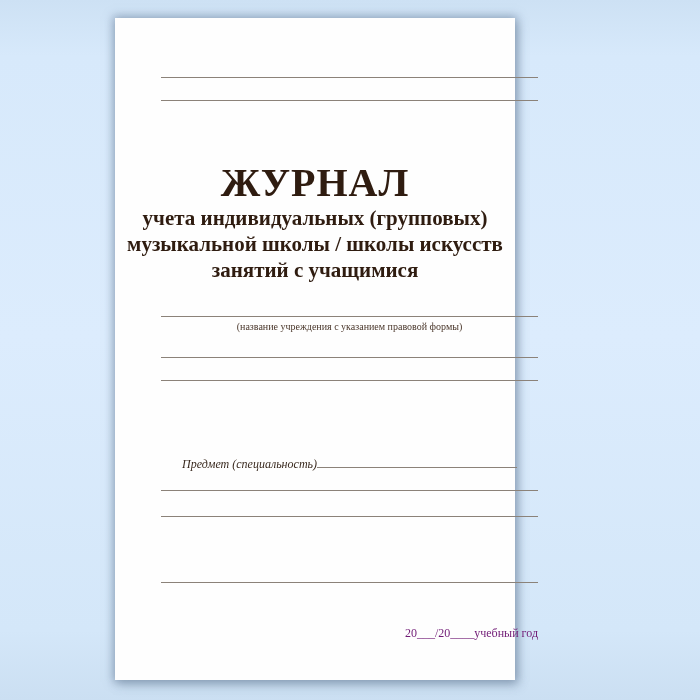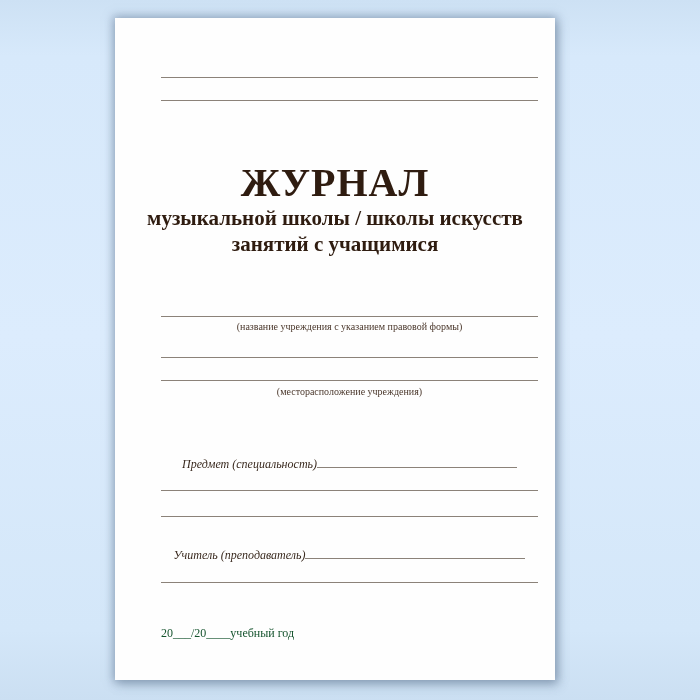--- a/index.html
+++ b/index.html
@@ -11,21 +11,21 @@
     height: 700px;
     overflow: hidden;
     position: relative;
     font-family: "Liberation Serif", serif;
     background: linear-gradient(180deg, #cde1f4 0%, #d7e9fb 8%, #dcecfd 48%, #d4e7f9 90%, #cbdff2 100%);
   }
   .paper {
     position: absolute;
     left: 115px;
     top: 18px;
-    width: 440px;
+    width: 400px;
     height: 662px;
     background: #fefefe;
     box-shadow: 0 0 9px 2px rgba(98, 120, 147, 0.55), 3px 5px 10px rgba(98, 120, 147, 0.35);
   }
   .rule {
     position: absolute;
     left: 46px;
     width: 377px;
     height: 0;
     border-top: 1px solid #8b8279;
@@ -90,59 +90,56 @@
     height: 11px;
     border-bottom: 1px solid #8b8279;
   }
   .fill-subject { width: 200px; }
   .fill-teacher { width: 220px; }
   .year-row {
     position: absolute;
     left: 46px;
     width: 377px;
     top: 608px;
-    text-align: left;
+    text-align: right;
     font-size: 12px;
     line-height: 15px;
-    color: #14532d;
+    color: #701a75;
     white-space: nowrap;
   }
 </style>
 </head>
 <body>
 
 <div class="paper">
 
   <div class="rule rule-1"></div>
   <div class="rule rule-2"></div>
 
   <div class="title">ЖУРНАЛ</div>
 
   <div class="subtitle">
+    <div>учета индивидуальных (групповых)</div>
     <div>музыкальной школы / школы искусств</div>
     <div>занятий с учащимися</div>
   </div>
 
   <div class="rule rule-3"></div>
   <div class="caption caption-institution">(название учреждения с указанием правовой формы)</div>
 
   <div class="rule rule-4"></div>
   <div class="rule rule-5"></div>
-  <div class="caption caption-location">(месторасположение учреждения)</div>
 
   <div class="field-row field-subject">
     <span>Предмет (специальность)</span><span class="fill fill-subject"></span>
   </div>
 
   <div class="rule rule-6"></div>
   <div class="rule rule-7"></div>
 
-  <div class="field-row field-teacher">
-    <span>Учитель (преподаватель)</span><span class="fill fill-teacher"></span>
-  </div>
 
   <div class="rule rule-8"></div>
 
   <div class="year-row">
     <span>20</span><span>___</span><span>/20</span><span>____</span><span>учебный год</span>
   </div>
 
 </div>
 
 </body></html>

